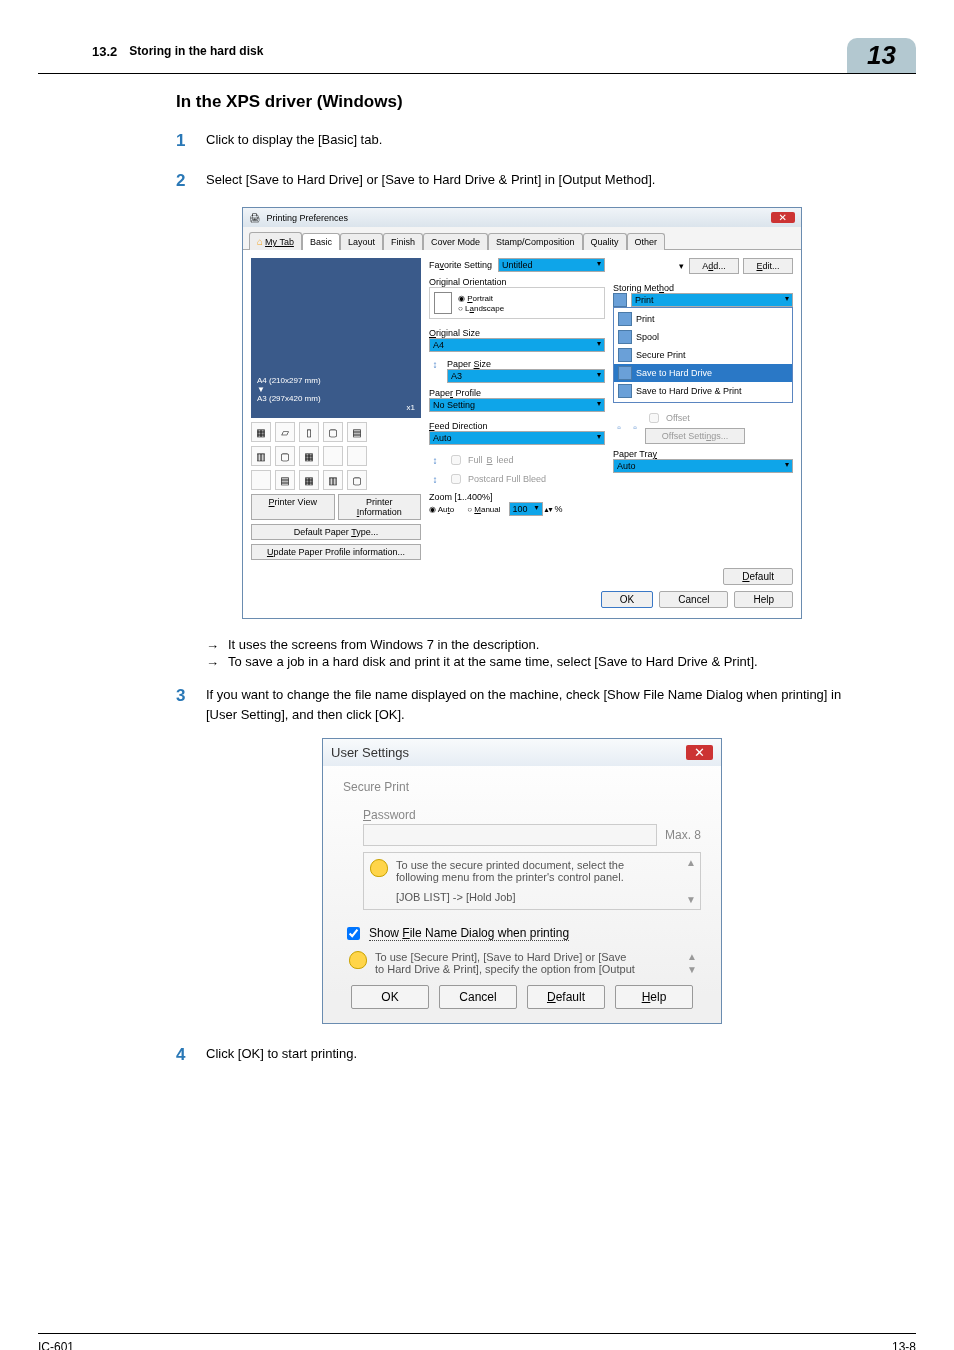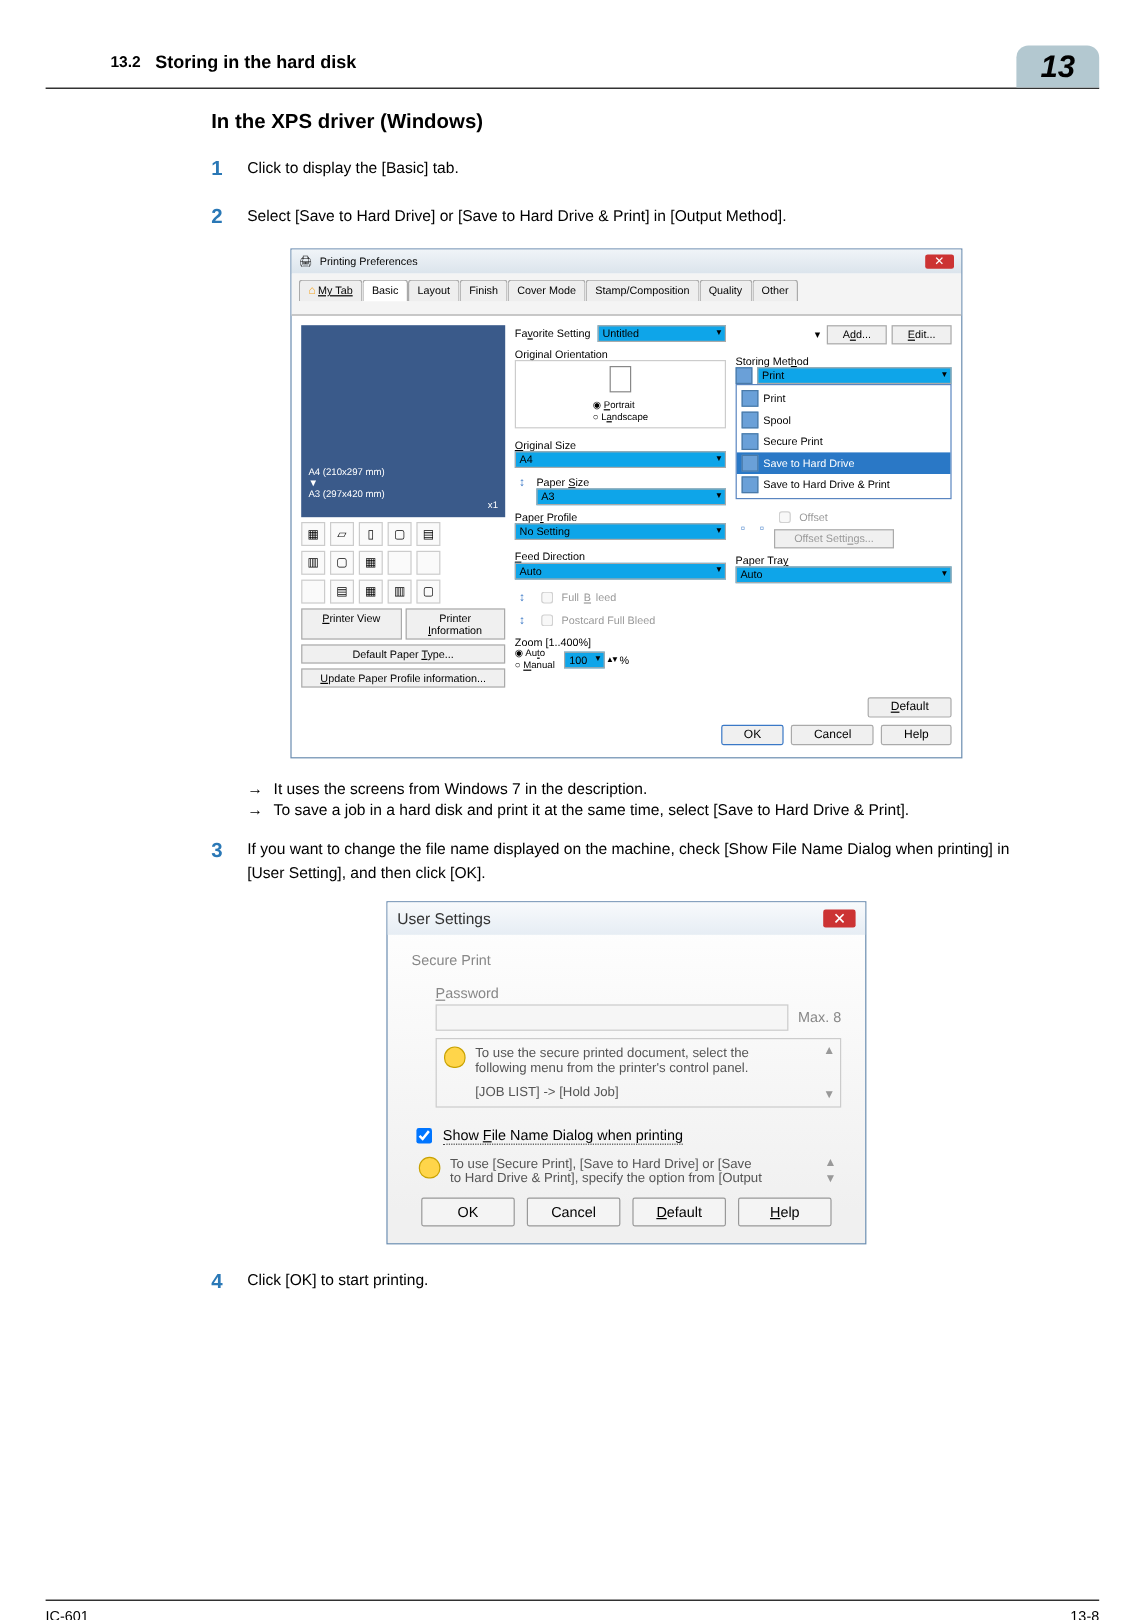--- a/index.html
+++ b/index.html
@@ -17,21 +17,21 @@
     padding: 0;
     margin: 38px 38px 0 38px;
   }
   .hdr-sec {
     font-size: 13px;
     font-weight: bold;
     padding: 6px 12px 6px 54px;
     flex: 0 0 auto;
   }
   .hdr-title {
-    font-size: 15px;
+    font-size: 12px;
     font-weight: bold;
     padding: 6px 0;
     flex: 1 1 auto;
   }
   .hdr-num {
     background: #b3c8d0;
     color: #000;
     font-size: 26px;
     font-weight: bold;
     font-style: italic;
@@ -90,22 +90,23 @@
     background: #c33;
     color: #fff;
     padding: 0 8px;
     border-radius: 2px;
     font-size: 10px;
   }
   .pp-tabs {
     display: flex;
     background: #f4f4f4;
     border-bottom: 1px solid #aaa;
-    padding: 4px 6px 12px 6px;
+    padding: 4px 6px 0 6px;
     gap: 0;
+    align-items: center;
   }
   .pp-tab {
     border: 1px solid #aaa;
     border-bottom: none;
     padding: 3px 7px;
     font-size: 9px;
     background: #eee;
     border-radius: 3px 3px 0 0;
     position: relative;
     bottom: -1px;
@@ -193,21 +194,20 @@
     font-size: 10px;
     border-radius: 2px;
   }
   .pp-btn.blue { border-color: #3a78c6; }
   .orient-box {
     border: 1px solid #ccc;
     padding: 4px;
     display: flex;
     gap: 6px;
     align-items: center;
-    flex-direction: column;
   }
   .orient-thumb {
     width: 18px; height: 22px; border: 1px solid #888; background: #fff;
   }
   .orient-opts { display: flex; flex-direction: column; gap: 1px; font-size: 8px; }
   .pupdown { font-size: 10px; color: #3a78c6; width: 12px; text-align:center; }
 
   
   .usersettings {
     display: inline-block;
@@ -421,21 +421,21 @@
           <div class="pp-mrow">
                 <span class="pupdown">↕</span>
                 <span class="pp-chk">
                   <input type="checkbox" disabled="" style="">
                   <span>Postcard Full Bleed</span>
                 </span>
               </div>
           <div class="pp-box">
             <div class="pp-label">Zoom [1..400%]</div>
             <div style="display:flex; gap:8px; align-items:center;">
-              <div style="display:flex; flex-direction:column; gap:1px; font-size:8px;">
+              <div style="display:flex; flex-direction:row; gap:13px; font-size:8px;">
                 <span>◉ Au<span class="u">t</span><span>o</span></span>
                 <span>○ <span class="u">M</span><span>anual</span></span>
               </div>
               <div style="display:flex; align-items:center; gap:2px;text-align:right;">
                 <div class="pp-select" style="width:34px;">100</div>
                 <span style="font-size:8px;">▴▾</span>
                 <span>%</span>
               </div>
             </div>
           </div>

